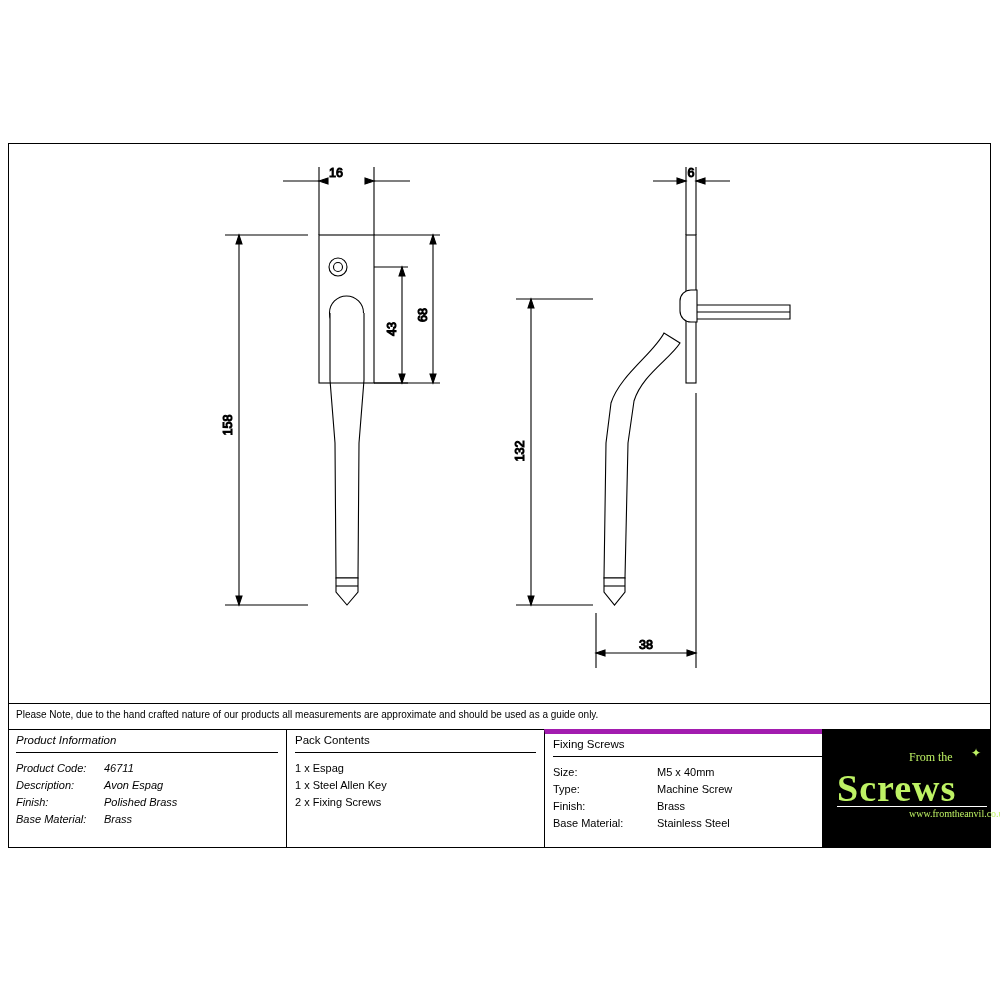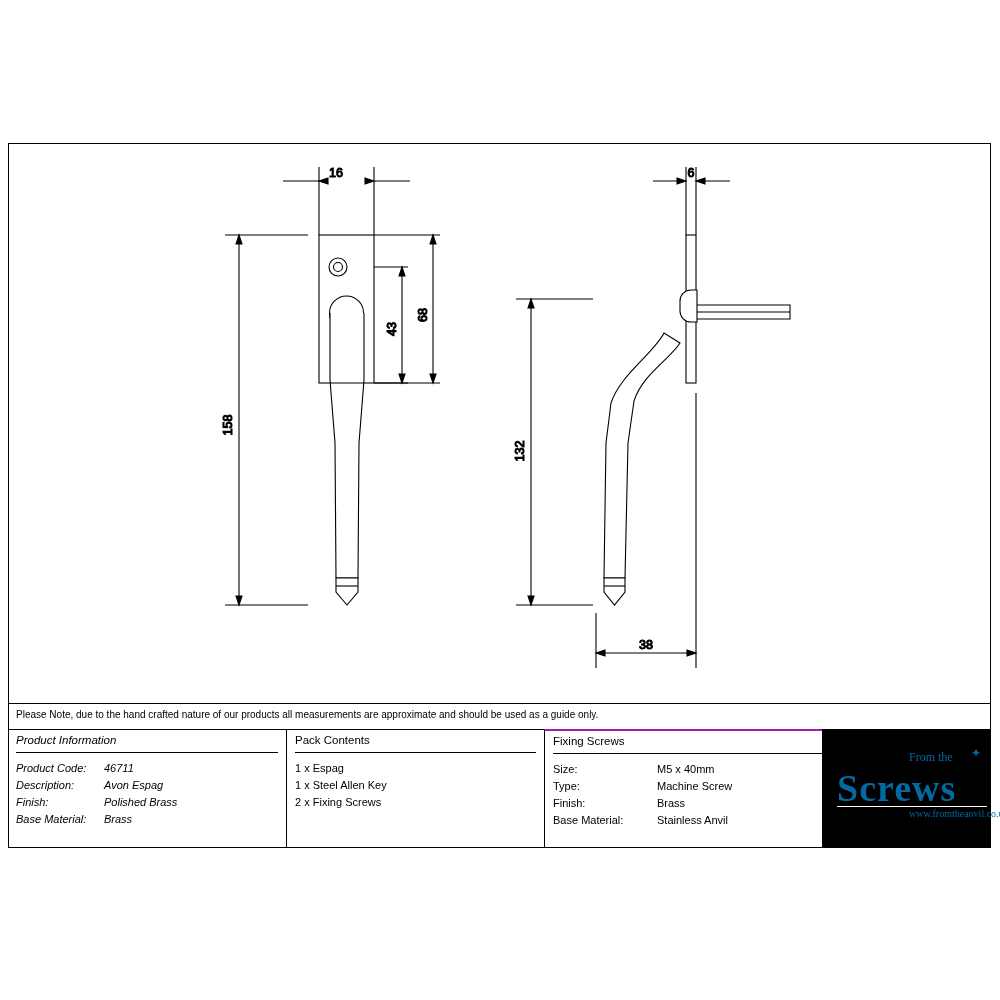--- a/index.html
+++ b/index.html
@@ -6,32 +6,32 @@
   body{width:1000px;height:1000px;font-family:"Liberation Sans",sans-serif;color:#000;}
   .sheet{position:absolute;left:0;top:0;width:1000px;height:1000px;}
   .frame{position:absolute;left:8px;top:143px;width:983px;height:705px;border:1px solid #000;box-sizing:border-box;}
   .drawing{position:absolute;left:8px;top:143px;width:966px;height:560px;}
   .note{position:absolute;left:8px;top:703px;width:983px;height:26px;border-top:1px solid #000;box-sizing:border-box;}
   .note span{position:absolute;left:8px;top:5px;font-size:10px;}
   .tables{position:absolute;left:8px;top:729px;width:983px;height:119px;}
   .col{position:absolute;top:0;height:119px;box-sizing:border-box;}
   .col.c1{left:0;width:278px;border-top:1px solid #000;font-style:italic;}
   .col.c2{left:278px;width:258px;border-left:1px solid #000;border-top:1px solid #000;}
-  .col.c3{left:536px;width:300px;border-left:1px solid #000;border-top:2px solid #a21caf;}
+  .col.c3{left:536px;width:300px;border-left:1px solid #000;border-top:5px solid #a21caf;}
   .col.c4{left:814px;width:169px;border-left:1px solid #000;border-top:1px solid #000;background:#000;}
   .col-title{position:absolute;left:8px;top:4px;font-size:11.5px;}
   .rule{position:absolute;left:8px;right:8px;top:22px;height:1px;background:#000;}
   .rows{position:absolute;left:8px;top:30px;right:3px;font-size:11px;line-height:17px;}
   .row{position:relative;height:17px;}
   .row .k{position:absolute;left:0;top:0;}
   .row .v{position:absolute;left:88px;top:0;}
   .c3 .row .v{left:104px;}
   .plainrow{height:17px;font-size:11px;line-height:17px;}
   
-  .logo{position:relative;width:100%;height:100%;color:#0369a1;}
+  .logo{position:relative;width:100%;height:100%;color:#bef264;}
   .logo .anv{position:absolute;left:14px;top:36px;font-family:"Liberation Serif",serif;font-size:38px;letter-spacing:1px;font-weight:700;}
   .logo .from{position:absolute;left:86px;top:20px;font-family:"Liberation Serif",serif;font-size:12px;}
   .logo .url{position:absolute;left:86px;top:78px;font-family:"Liberation Serif",serif;font-size:10px;}
   .logo .star{position:absolute;left:148px;top:16px;font-size:12px;}
   .logo .bar{position:absolute;left:14px;top:76px;width:150px;height:1px;background:#fff;}
   svg{display:block;}
   text{font-family:"Liberation Sans",sans-serif;font-size:12.5px;fill:#000;}
 </style>
 </head>
 <body>
@@ -176,21 +176,21 @@
         <div class="row">
           <span class="k">Type:</span>
           <span class="v">Machine Screw</span>
         </div>
         <div class="row">
           <span class="k">Finish:</span>
           <span class="v">Brass</span>
         </div>
         <div class="row">
           <span class="k">Base Material:</span>
-          <span class="v">Stainless Anvil</span>
+          <span class="v">Stainless Steel</span>
         </div>
       </div>
     </div>
 
     <div class="col c4">
       <div class="logo">
         <div class="from">From the</div>
         <div class="star">✦</div>
         <div class="anv">Screws</div>
         <div class="bar"></div>

